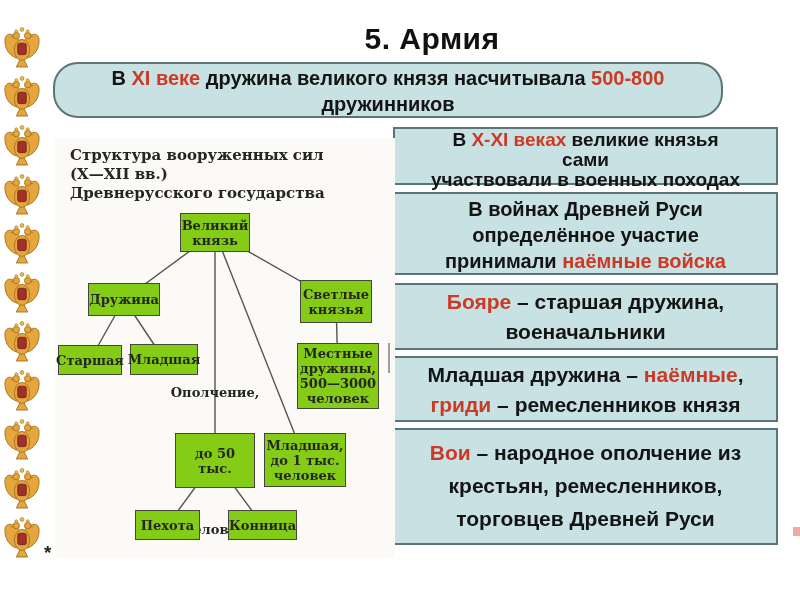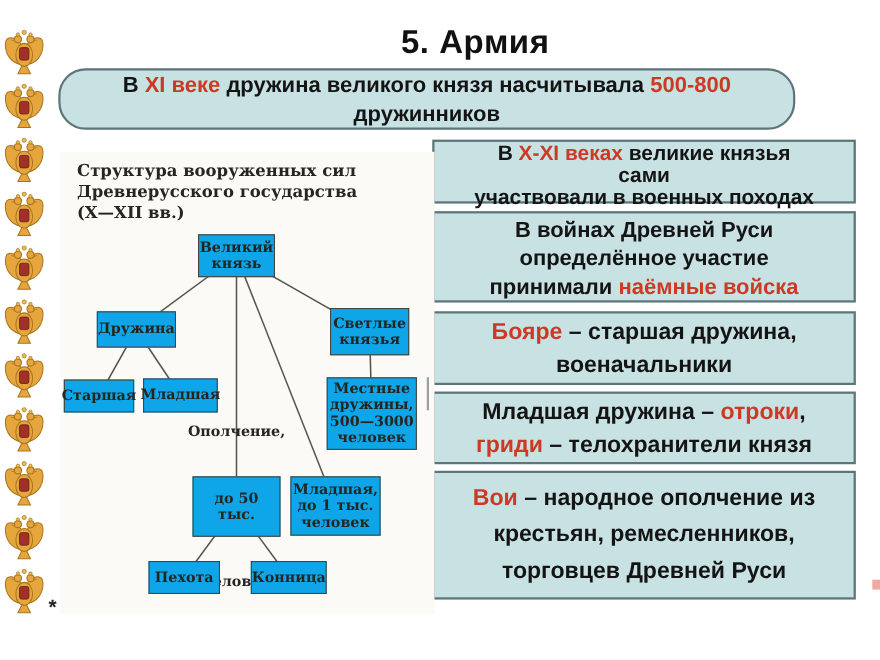--- a/index.html
+++ b/index.html
@@ -37,21 +37,21 @@
   .b4          {left:393px;top:356px; width:385px; height:66px; font-size:21px; line-height:30px; padding-top:2px;}
   .b5          {left:393px;top:428px; width:385px; height:117px;font-size:21px; line-height:33px; padding-top:6px;}
   
   .scan-bg{position:absolute;left:55px;top:138px;width:340px;height:420px;background:#fbfaf6;}
   .diagram-title{
     position:absolute;left:70px;top:146px;width:290px;text-align:left;
     font-family:"DejaVu Serif",serif;font-weight:bold;font-size:15px;line-height:19px;color:var(--scan-ink);
   }
   #edge-layer{position:absolute;left:0;top:0;width:800px;height:600px;z-index:1;}
   .dnode{
-    position:absolute;z-index:2;background:#0ea5e9;border:1.5px solid #45453d;box-sizing:border-box;
+    position:absolute;z-index:2;background:#84cc16;border:1.5px solid #45453d;box-sizing:border-box;
     display:flex;flex-direction:column;justify-content:center;align-items:center;text-align:center;
     font-family:"DejaVu Serif",serif;font-weight:bold;font-size:13px;line-height:15px;color:var(--scan-ink);
     padding:1px;
   }
   .divider-tick{position:absolute;left:388px;top:343px;width:2px;height:30px;background:#9aa0a0;}
   .pink-mark{position:absolute;left:793px;top:527px;width:7px;height:9px;background:#f0a8a0;}
   .footnote-star{position:absolute;left:44px;top:542px;font-size:19px;font-weight:bold;color:#222;}
 </style>
 </head>
 <body>
@@ -240,22 +240,22 @@
   <div class="panel b1">
       <div><span class="k">В </span><span class="r">X-XI веках</span><span class="k"> великие князья</span></div>
       <div><span class="k">сами</span></div>
       <div><span class="k">участвовали в военных походах</span></div>
     </div>
   <div class="panel b3">
       <div><span class="r">Бояре</span><span class="k"> – старшая дружина,</span></div>
       <div><span class="k">военачальники</span></div>
     </div>
   <div class="panel b4">
-      <div><span class="k">Младшая дружина – </span><span class="r">отроки</span><span class="k">,</span></div>
-      <div><span class="r">гриди</span><span class="k"> – телохранители князя</span></div>
+      <div><span class="k">Младшая дружина – </span><span class="r">наёмные</span><span class="k">,</span></div>
+      <div><span class="r">гриди</span><span class="k"> – ремесленников князя</span></div>
     </div>
   <div class="panel b5">
       <div><span class="r">Вои</span><span class="k"> – народное ополчение из</span></div>
       <div><span class="k">крестьян, ремесленников,</span></div>
       <div><span class="k">торговцев Древней Руси</span></div>
     </div>
 
   <div class="scan-bg"></div>
   <svg id="edge-layer">
       <line x1="215" y1="232.5" x2="124" y2="299.5" stroke="#55554c" stroke-width="1.4"></line>
@@ -263,22 +263,22 @@
       <line x1="215" y1="232.5" x2="215" y2="460.5" stroke="#55554c" stroke-width="1.4"></line>
       <line x1="215" y1="232.5" x2="305" y2="460" stroke="#55554c" stroke-width="1.4"></line>
       <line x1="124" y1="299.5" x2="90" y2="360" stroke="#55554c" stroke-width="1.4"></line>
       <line x1="124" y1="299.5" x2="164" y2="359.5" stroke="#55554c" stroke-width="1.4"></line>
       <line x1="336" y1="301.5" x2="338" y2="376" stroke="#55554c" stroke-width="1.4"></line>
       <line x1="215" y1="460.5" x2="167.5" y2="525" stroke="#55554c" stroke-width="1.4"></line>
       <line x1="215" y1="460.5" x2="262.5" y2="525" stroke="#55554c" stroke-width="1.4"></line>
     </svg>
   <div class="diagram-title" id="diagram-title">
       <div>Структура вооруженных сил</div>
+      <div>(X—XII вв.)</div>
       <div>Древнерусского государства</div>
-      <div>(X—XII вв.)</div>
     </div>
   <div id="diagram-nodes">
       <div class="dnode" style="left: 180px; top: 213px; width: 70px; height: 39px;">
         <div>Великий</div>
         <div>князь</div>
       </div>
       <div class="dnode" style="left: 88px; top: 283px; width: 72px; height: 33px;">
         <div>Дружина</div>
       </div>
       <div class="dnode" style="left: 300px; top: 280px; width: 72px; height: 43px;">

